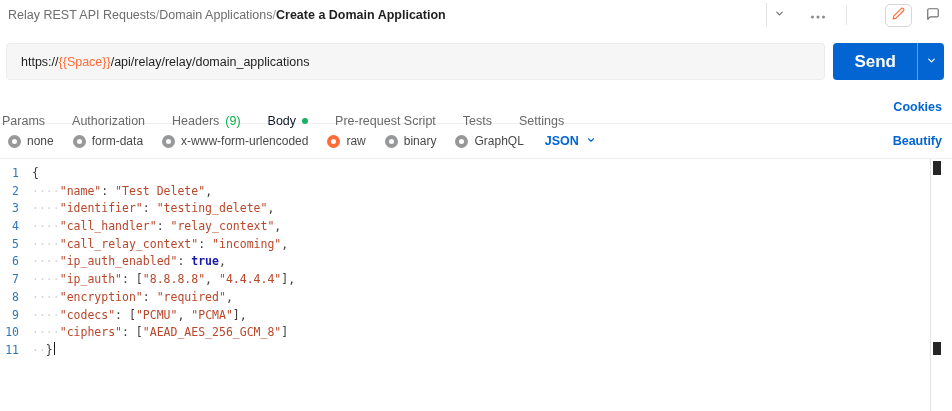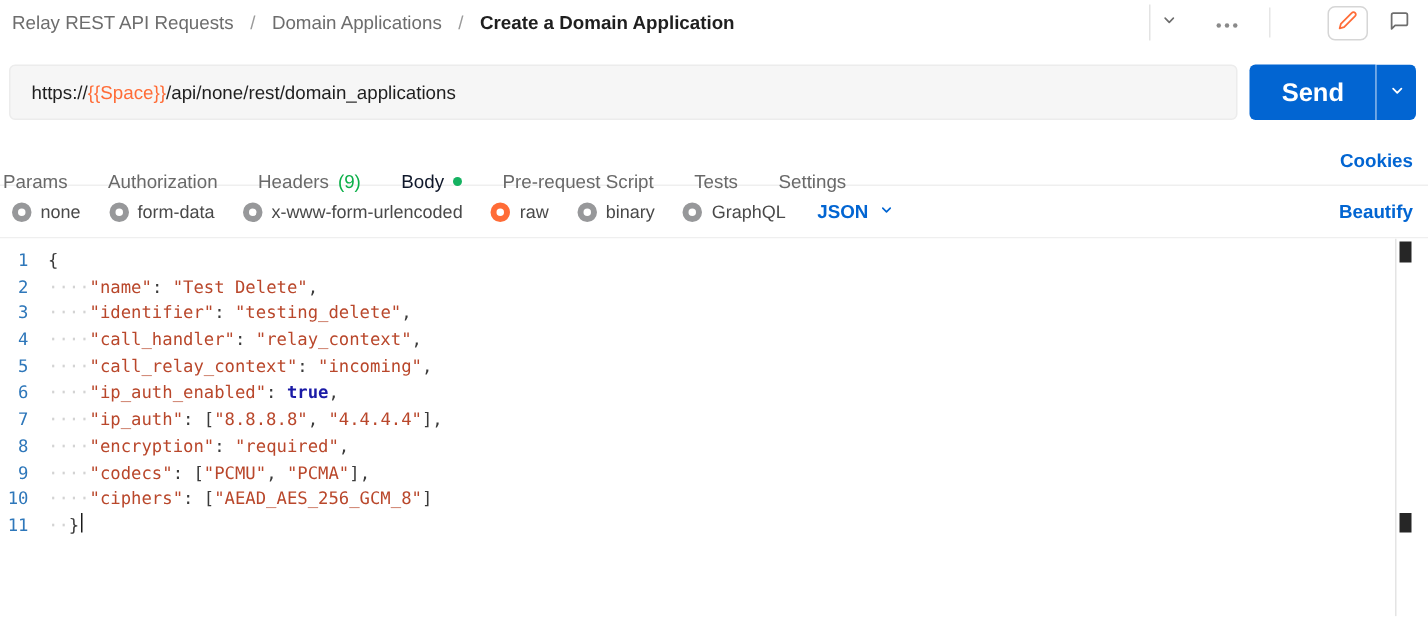--- a/index.html
+++ b/index.html
@@ -2,21 +2,21 @@
 <html><head>
 <meta charset="utf-8">
 <style>
   * { box-sizing: border-box; margin: 0; padding: 0; }
   html,body { width: 952px; height: 411px; background: #fff; }
   body { font-family: "Liberation Sans", sans-serif; color: #212121; overflow: hidden; }
   .app { width: 952px; height: 411px; display: flex; flex-direction: column; background: #fff; }
 
   
   .topbar { height: 30px; flex: none; display: flex; align-items: center; padding-left: 8px; }
-  .breadcrumb { display: flex; align-items: center; gap: 11px; font-size: 12.5px; color: #6d6d6d; white-space: nowrap; }
+  .breadcrumb { display: flex; align-items: center; gap: 0; font-size: 12.5px; color: #6d6d6d; white-space: nowrap; }
   .breadcrumb .crumb { cursor: pointer; }
   .breadcrumb .sep { color: #9a9a9a; }
   .breadcrumb .current { color: #1f1f1f; font-weight: 700; }
   .topbar-right { margin-left: auto; display: flex; align-items: center; height: 100%; padding-right: 6px; }
   .btn-plain { display: flex; align-items: center; gap: 6px; background: none; border: none; color: #6e6e6e;
                font-size: 12.5px; font-family: inherit; padding: 5px 8px; cursor: pointer; }
   .save-group { display: flex; align-items: center; }
   .save-caret { border-left: 1px solid #e3e3e3; padding: 5px 7px; }
   .more-btn { margin-left: 10px; }
   .v-divider { width: 1px; height: 20px; background: #e6e6e6; margin: 0 14px 0 12px; }
@@ -121,21 +121,21 @@
         </button>
       </div>
     </div>
   </div>
 
   <div class="request-row">
     <div class="url-bar">
       <div class="url-input">
           <span>https://</span>
           <span class="url-var">{{Space}}</span>
-          <span>/api/none/rest/domain_applications</span>
+          <span>/api/relay/relay/domain_applications</span>
         </div>
     </div>
     <div class="send-group">
       <button class="send-btn">Send</button>
       <button class="send-caret">
         <span>
           <svg width="11" height="11" viewBox="0 0 24 24" fill="none" stroke="#ffffff" stroke-width="2.6" stroke-linecap="round" stroke-linejoin="round">
               <polyline points="6 9 12 15 18 9"></polyline>
             </svg>
         </span>

